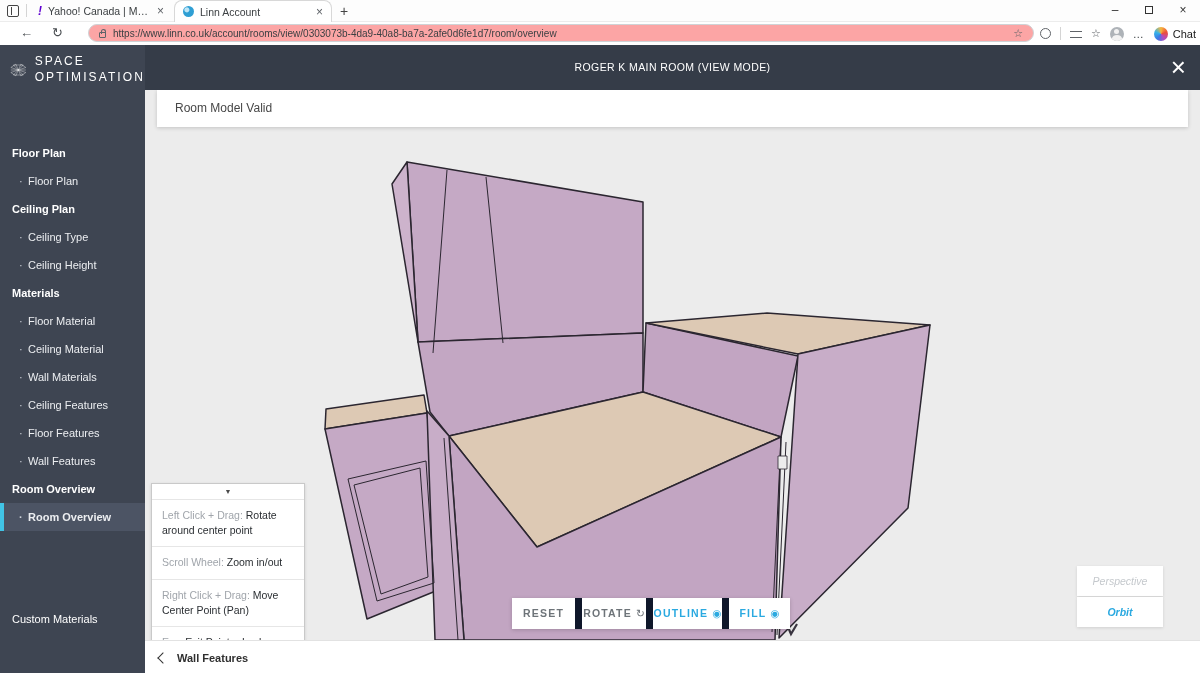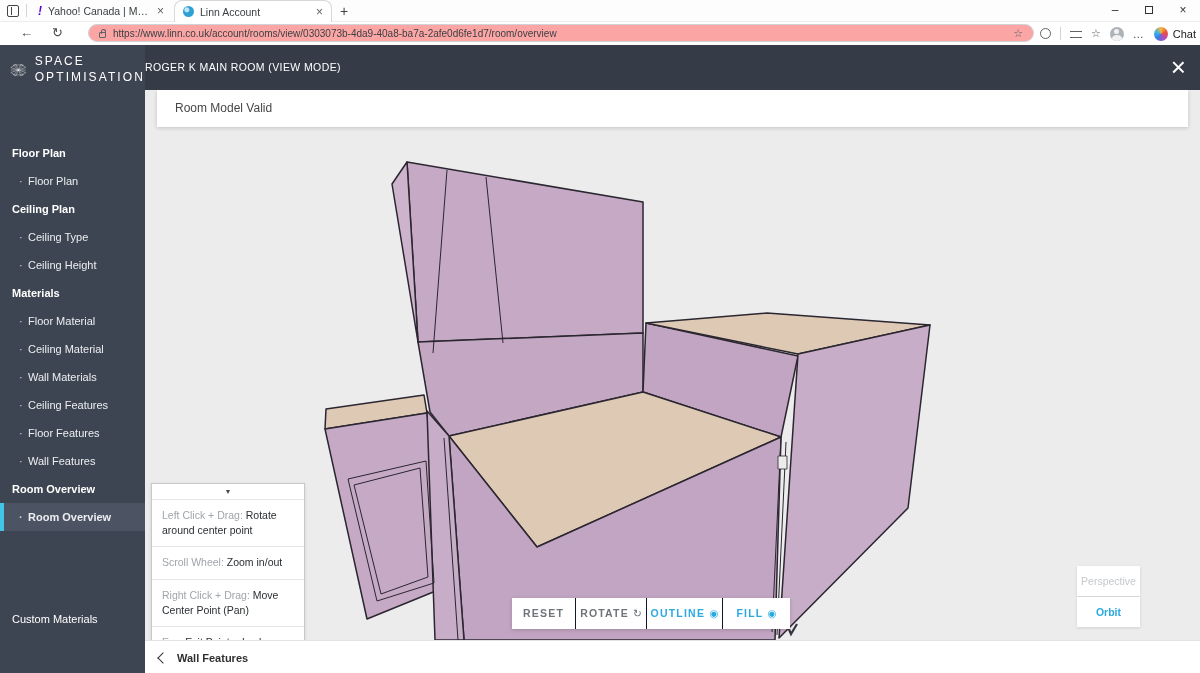--- a/index.html
+++ b/index.html
@@ -50,40 +50,40 @@
   .logo-text { font-size:12px; letter-spacing:2.1px; line-height:1.3; color:#fff; }
   .nav { position:absolute; top:94px; left:0; width:145px; }
   .nav-header { height:28px; line-height:28px; padding-left:12px; font-size:11px; font-weight:bold; color:#ffffff; }
   .nav-item { height:28px; line-height:28px; padding-left:28px; font-size:11px; color:#eceef1; position:relative; cursor:default; }
   .nav-item .bullet { position:absolute; left:19px; color:#cdd2d9; }
   .nav-item.active { background:#4c5464; font-weight:bold; }
   .nav-item.active:before { content:""; position:absolute; left:0; top:0; width:4px; height:28px; background:#41c4e6; }
   .side-foot { position:absolute; left:0; width:145px; height:28px; line-height:28px; padding-left:12px; font-size:11px; color:#fff; }
 
   .app-header { position:absolute; left:145px; top:45px; width:1055px; height:45px; background:#353c48; }
-  .app-title { position:absolute; left:0; right:0; top:0; height:45px; line-height:45px; text-align:left; color:#fff; font-size:10.5px; letter-spacing:.4px; }
+  .app-title { position:absolute; left:0; right:0; top:0; height:45px; line-height:45px; text-align:center; color:#fff; font-size:10.5px; letter-spacing:.4px; }
   .header-close { position:absolute; right:14px; top:6px; color:#fff; font-size:26px; font-weight:300; line-height:32px; cursor:default; }
 
   .canvas { position:absolute; left:145px; top:90px; width:1055px; height:550px; background:#ececec; overflow:hidden; }
   .banner { position:absolute; left:12px; top:0; width:1031px; height:37px; background:#fff; box-shadow:0 1px 4px rgba(0,0,0,.18); line-height:37px; padding-left:18px; font-size:12px; color:#474747; }
   #model-svg { position:absolute; left:0; top:0; }
 
   .help-panel { position:absolute; left:6px; top:393px; width:154px; background:#fff; border:1px solid #c9c9c9; box-shadow:0 1px 3px rgba(0,0,0,.12); }
   .help-caret { height:15px; text-align:center; font-size:7px; color:#4a4a4a; line-height:15px; }
   .help-row { border-top:1px solid #e6e6e6; padding:8px 10px; font-size:10.5px; line-height:1.45; }
   .help-label { color:#a0a5ab; }
   .help-value { color:#2b2f33; font-weight:500; }
 
   .bottom-toolbar { position:absolute; left:367px; top:508px; height:31px; display:flex; background:#fff; box-shadow:0 1px 4px rgba(0,0,0,.18); }
-  .tb-btn { height:31px; line-height:31px; text-align:center; font-size:10.5px; font-weight:bold; letter-spacing:1.2px; color:#6e7479; border-left:1px solid #0f172a; cursor:default; }
+  .tb-btn { height:31px; line-height:31px; text-align:center; font-size:10.5px; font-weight:bold; letter-spacing:1.2px; color:#6e7479; border-left:7px solid #0f172a; cursor:default; }
   .tb-btn:first-child { border-left:none; }
   .tb-btn .tb-icon { letter-spacing:0; font-weight:normal; }
   .tb-blue { color:#2aa9e0; }
 
-  .view-buttons { position:absolute; left:932px; top:476px; width:63px; }
+  .view-buttons { position:absolute; left:932px; top:476px; width:86px;font-style:italic; }
   .view-btn { height:30px; line-height:30px; text-align:center; background:#fff; font-size:10.5px; margin-bottom:1px; box-shadow:0 1px 3px rgba(0,0,0,.12); cursor:default; }
   .vb-perspective { color:#c5c9cd; }
   .vb-orbit { color:#2aa9e0; font-weight:bold; }
 
   .bottom-bar { position:absolute; left:145px; top:640px; width:1055px; height:33px; background:#fff; border-top:1px solid #e2e2e2; }
   .back-link { position:absolute; left:14px; top:0; height:33px; display:flex; align-items:center; gap:10px; cursor:default; }
   .chevron-left { width:8px; height:8px; border-left:1.5px solid #333; border-bottom:1.5px solid #333; transform:rotate(45deg); }
   .back-text { font-size:11px; font-weight:bold; color:#2f2f2f; }
 </style>
 </head>

